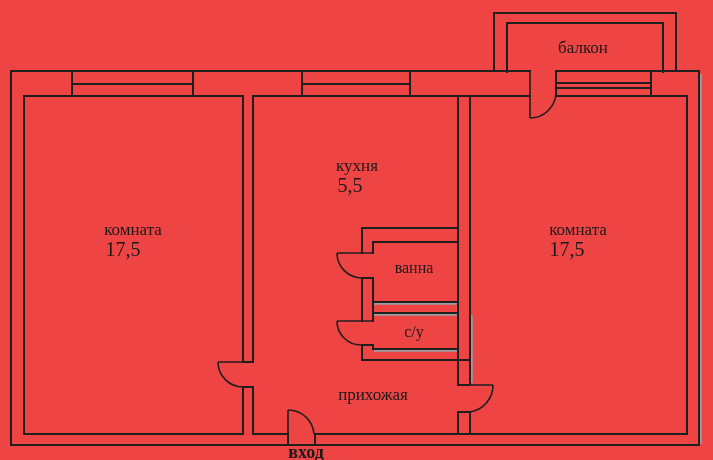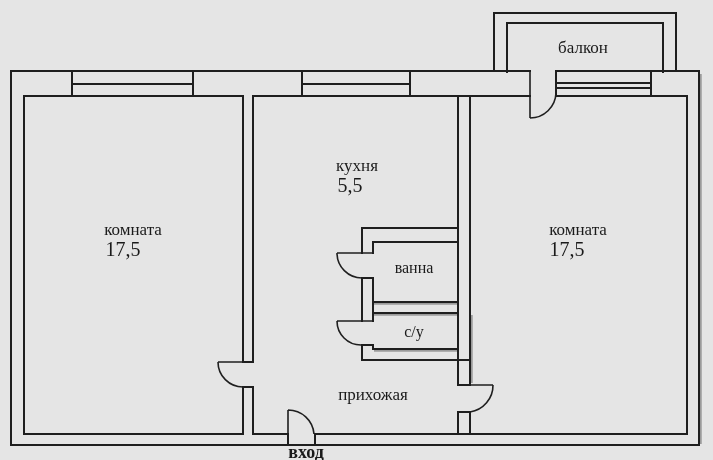--- a/index.html
+++ b/index.html
@@ -4,21 +4,21 @@
 <style>
   html, body {
     margin: 0;
     padding: 0;
     background: #ffffff;
   }
   .stage {
     position: relative;
     width: 713px;
     height: 460px;
-    background: #e5e5e5;
+    background: #ef4444;
     overflow: hidden;
   }
   svg { display: block; }
   .wall {
     fill: none;
     stroke: #1f1f1f;
     stroke-width: 2;
     stroke-linecap: square;
   }
   .thin {

